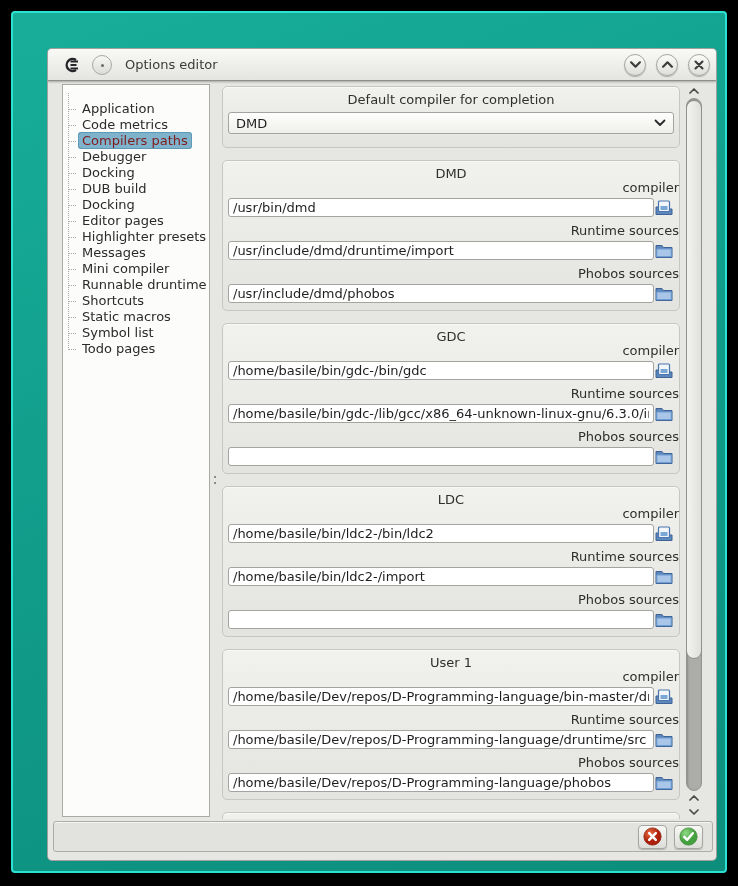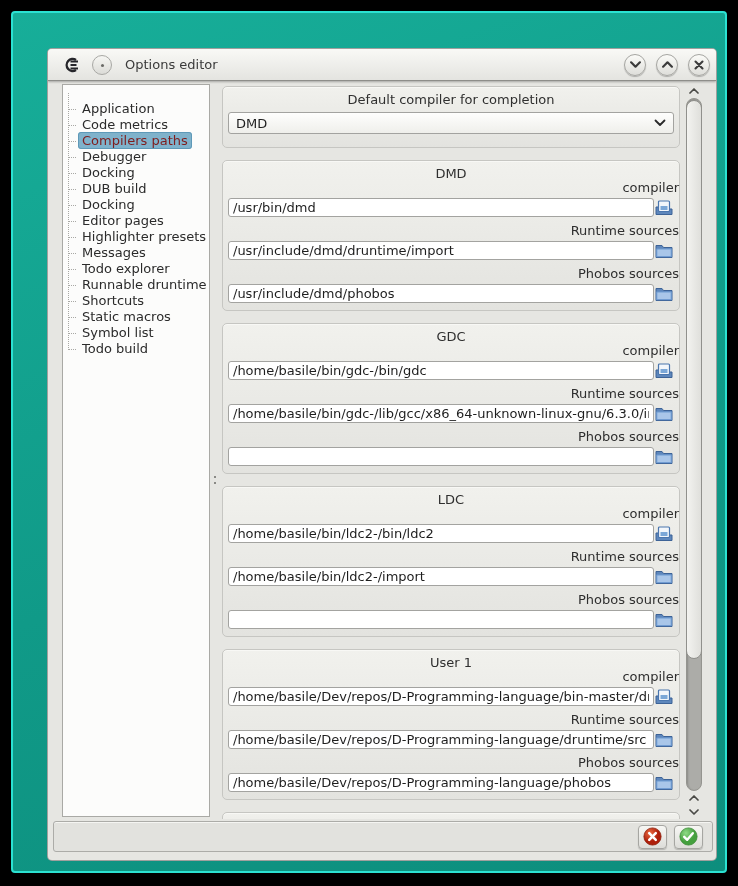--- a/index.html
+++ b/index.html
@@ -118,26 +118,26 @@
       <div class="tree-item"><span class="lbl">Application</span></div>
       <div class="tree-item"><span class="lbl">Code metrics</span></div>
       <div class="tree-item selected"><span class="lbl">Compilers paths</span></div>
       <div class="tree-item"><span class="lbl">Debugger</span></div>
       <div class="tree-item"><span class="lbl">Docking</span></div>
       <div class="tree-item"><span class="lbl">DUB build</span></div>
       <div class="tree-item"><span class="lbl">Docking</span></div>
       <div class="tree-item"><span class="lbl">Editor pages</span></div>
       <div class="tree-item"><span class="lbl">Highlighter presets</span></div>
       <div class="tree-item"><span class="lbl">Messages</span></div>
-      <div class="tree-item"><span class="lbl">Todo explorer</span></div>
+      <div class="tree-item"><span class="lbl">Mini compiler</span></div>
       <div class="tree-item"><span class="lbl">Runnable druntime</span></div>
       <div class="tree-item"><span class="lbl">Shortcuts</span></div>
       <div class="tree-item"><span class="lbl">Static macros</span></div>
       <div class="tree-item"><span class="lbl">Symbol list</span></div>
-      <div class="tree-item"><span class="lbl">Todo build</span></div>
+      <div class="tree-item"><span class="lbl">Todo pages</span></div>
     </div>
 
     <div class="splitter"></div>
 
     <div class="panel">
 
       <div class="group first">
         <div class="gtitle">Default compiler for completion</div>
         <div class="combo">
           <span>DMD</span>

